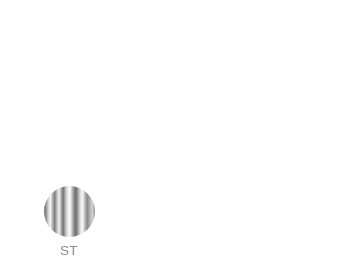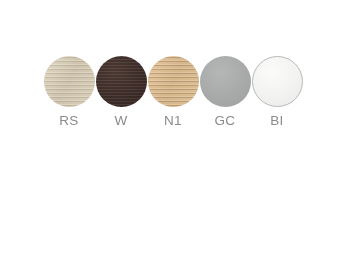--- a/index.html
+++ b/index.html
@@ -157,43 +157,23 @@
       #d3d3d3 95%,
       #8d8d8d 100%
     );
   }
 </style>
 </head>
 <body>
 
 <div class="swatch-board">
 
-  <div class="swatch-row row-materials">
+
+  <div class="swatch-row row-metals">
 
     <div class="swatch-cell">
-      <span class="swatch-disc mat-rs"></span>
-      <span class="swatch-label">RS</span>
-    </div>
-
-    <div class="swatch-cell">
-      <span class="swatch-disc mat-w"></span>
-      <span class="swatch-label">W</span>
-    </div>
-
-    <div class="swatch-cell">
-      <span class="swatch-disc mat-n1"></span>
-      <span class="swatch-label">N1</span>
-    </div>
-
-    <div class="swatch-cell">
-      <span class="swatch-disc mat-gc"></span>
-      <span class="swatch-label">GC</span>
-    </div>
-
-    <div class="swatch-cell">
-      <span class="swatch-disc mat-bi"></span>
-      <span class="swatch-label">BI</span>
+      <span class="swatch-disc mat-st"></span>
+      <span class="swatch-label">ST</span>
     </div>
 
   </div>
 
-
 </div>
 
 </body></html>

